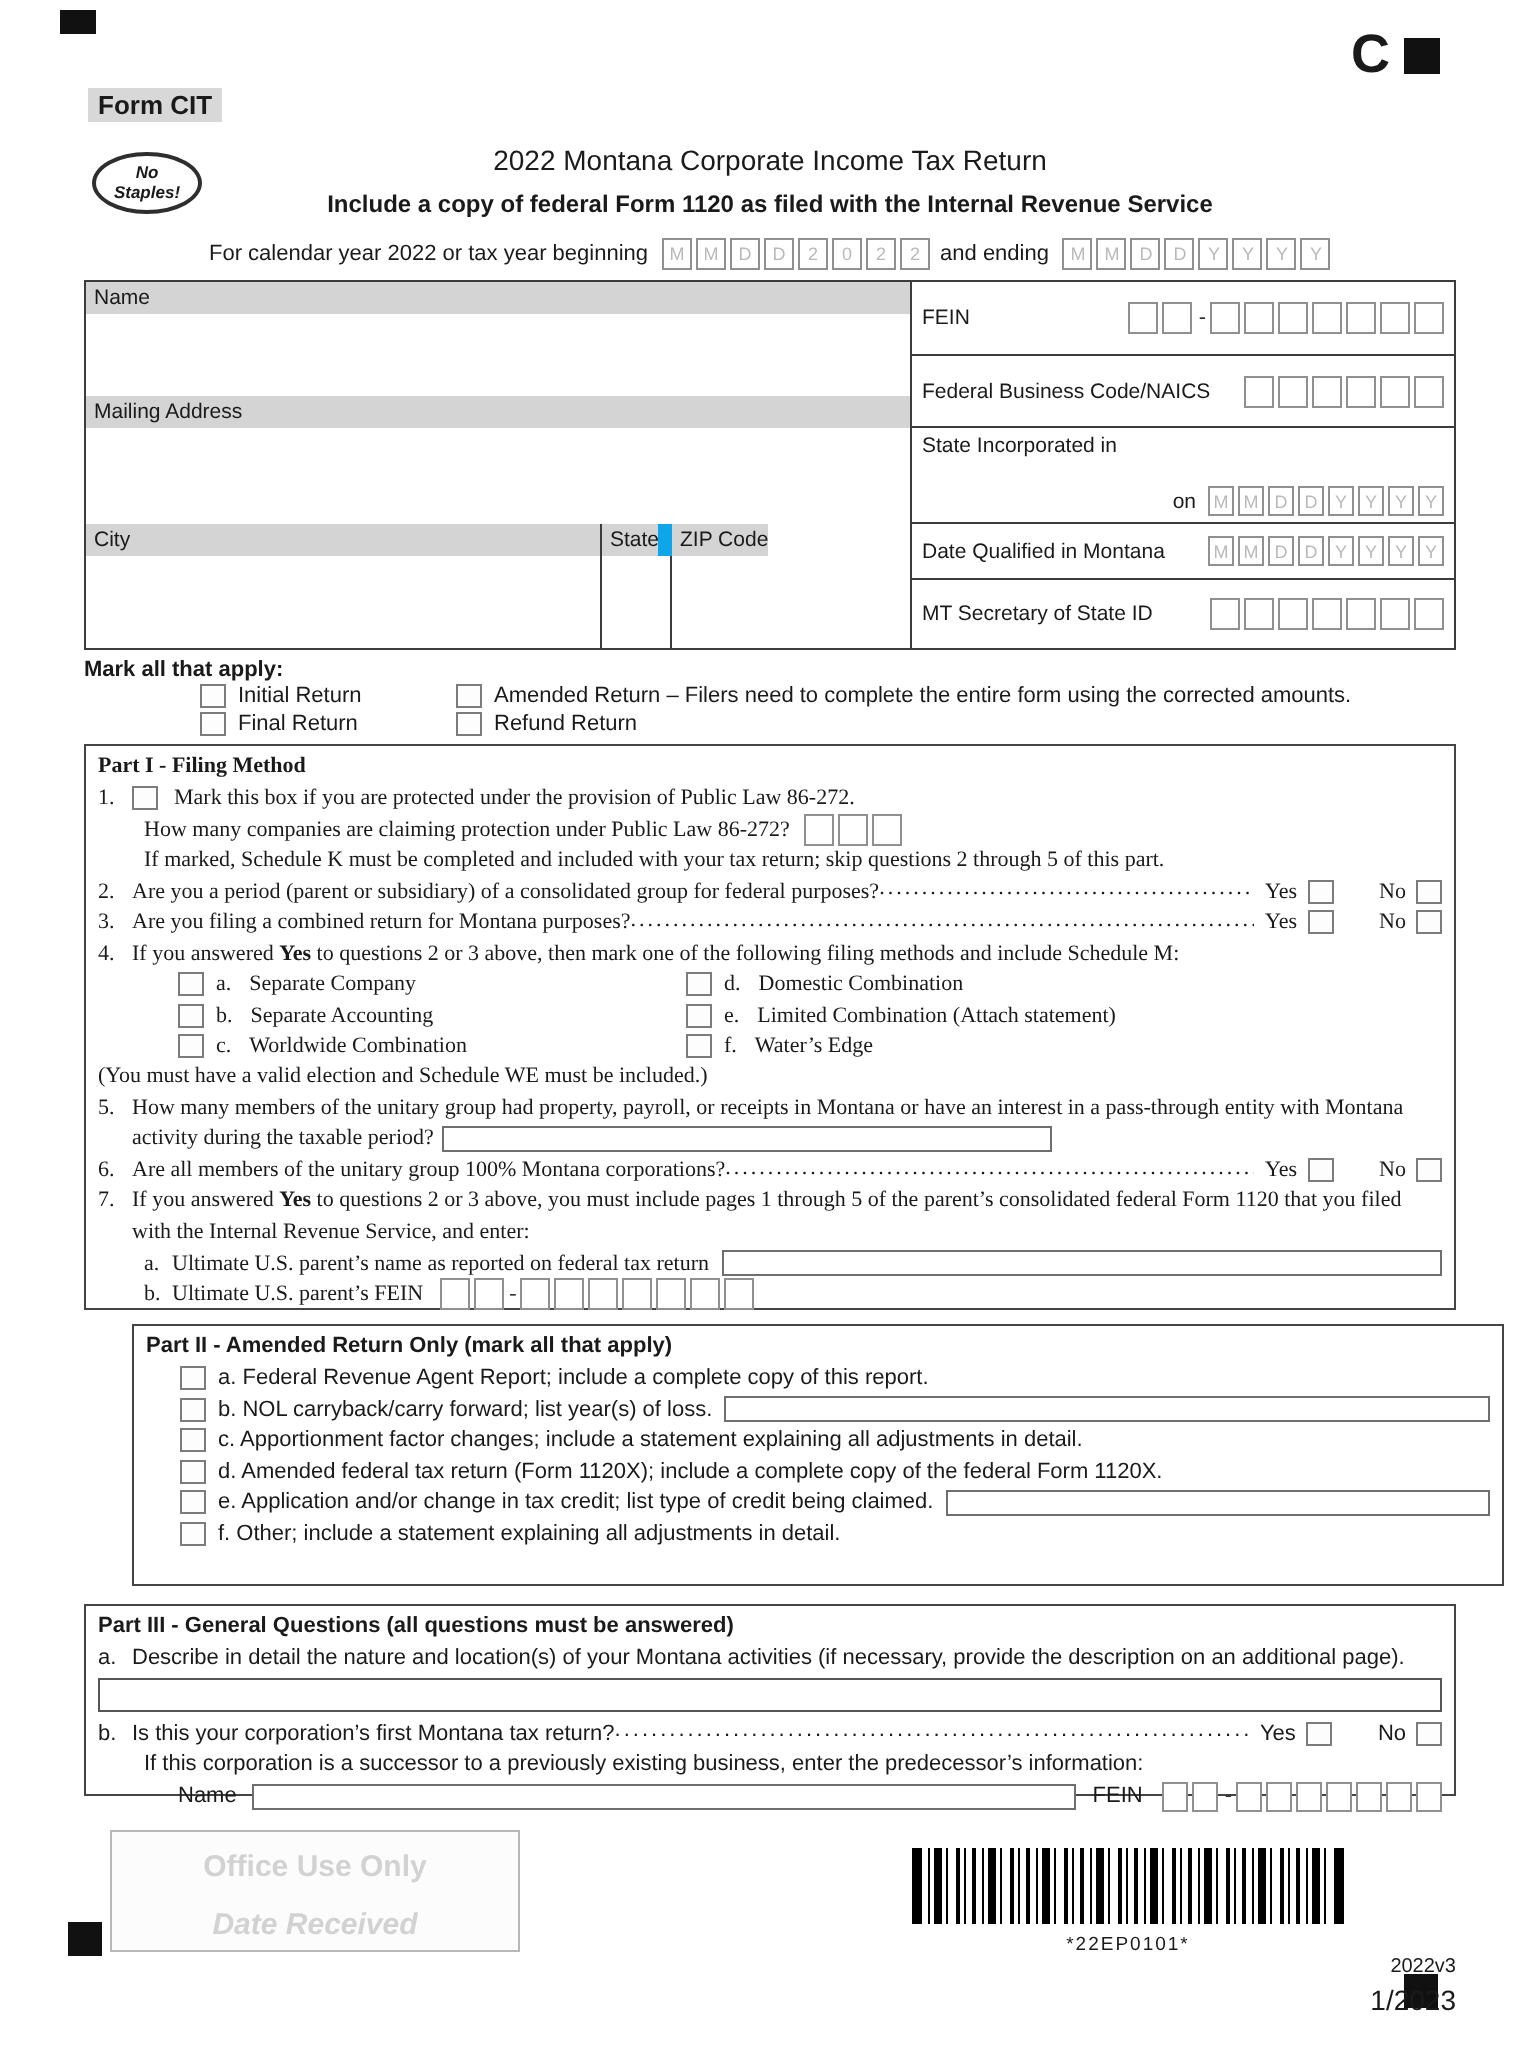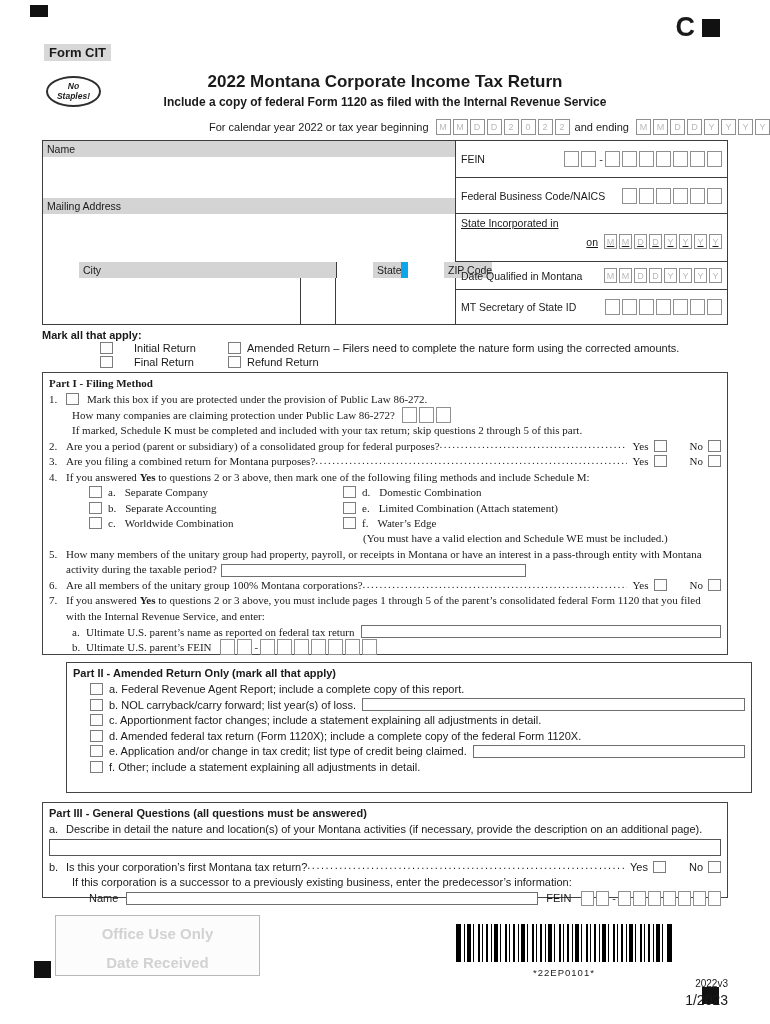--- a/index.html
+++ b/index.html
@@ -9,56 +9,56 @@
   .bold { font-weight:bold; }
 
   
   .form-label { position:absolute; left:44px; top:44px; background:#d8d8d8; font-size:13px; font-weight:bold; padding:1px 5px; }
   .corner { position:absolute; right:50px; top:14px; display:flex; align-items:center; gap:7px; }
   .corner .c { font-size:27px; font-weight:bold; line-height:1; }
   .corner .sq { width:18px; height:18px; background:#111; }
   .staples { position:absolute; left:46px; top:76px; width:55px; height:31px; border:2px solid #2e2e2e; border-radius:50%;
              display:flex; flex-direction:column; align-items:center; justify-content:center;
              font-size:8.5px; font-style:italic; font-weight:bold; line-height:1.15; }
-  .title { position:absolute; left:0; right:0; top:72px; text-align:center; font-size:17px; font-weight:bold; }
+  .title { position:absolute; left:0; right:0; top:72px; text-align:center; font-size:14px; font-weight:normal; }
   .subtitle { position:absolute; left:0; right:0; top:95px; text-align:center; font-size:12px; font-weight:bold; }
-  .period { position:absolute; left:0; right:0; top:119px; display:flex; justify-content:flex-end; align-items:center; gap:5px; font-size:11px; }
+  .period { position:absolute; left:0; right:0; top:119px; display:flex; justify-content:center; align-items:center; gap:5px; font-size:11px; }
 
   .cells { display:inline-flex; align-items:center; }
   .cell { width:15px; height:16px; border:1px solid #909090; background:#fff; margin-left:2px;
           display:inline-flex; align-items:center; justify-content:center; font-size:9px; color:#b9b9b9; }
   .cell.sm { width:13px; height:15px; }
   .dash { margin-left:3px; font-size:11px; color:#333; }
 
   
   .info { position:absolute; left:42px; top:140px; width:686px; height:185px; border:1px solid #3c3c3c; display:flex; font-size:10.5px; }
   .info-left { width:413px; border-right:1px solid #3c3c3c; display:flex; flex-direction:column; }
   .bar { background:#d4d4d4; height:16px; line-height:16px; padding-left:4px; }
   .space { background:#fff; }
   .h41 { height:41px; } .h48 { height:48px; }
   .csz { display:flex; height:16px; }
-  .csz .bar { flex:none;margin-left:36px; }
+  .csz .bar { flex:none; }
   .w-city { width:258px; border-right:1px solid #3c3c3c; }
   .w-state { width:35px; border-right:7px solid #0ea5e9; }
   .w-zip { flex:1; }
   .csz-space { display:flex; flex:1; }
   .csz-space > div { border-right:1px solid #3c3c3c; }
   .csz-space > div:last-child { border-right:none; }
   .info-right { flex:1; display:flex; flex-direction:column; }
   .irow { border-bottom:1px solid #3c3c3c; display:flex; align-items:center; justify-content:space-between; padding:0 5px; }
   .irow:last-child { border-bottom:none; }
   .h37 { height:37px; } .h36 { height:36px; } .h28 { height:28px; }
-  .irow.col { flex-direction:column; align-items:stretch; justify-content:flex-start; height:48px; padding:3px 5px;text-decoration:underline; }
+  .irow.col { flex-direction:column; align-items:stretch; justify-content:space-between; height:48px; padding:3px 5px; }
   .irow.col .l2 { display:flex; justify-content:flex-end; align-items:center; gap:4px; margin-top:5px; }
   .grow { flex:1; }
 
   
   .markapply { position:absolute; left:42px; top:329px; width:686px; font-size:11px; }
   .ma-row { margin-left:58px; height:14px; display:flex; align-items:center; }
-  .ma-opt1 { width:128px; display:flex; align-items:center; gap:21px; }
+  .ma-opt1 { width:128px; display:flex; align-items:center; gap:6px; }
   .ma-opt2 { display:flex; align-items:center; gap:6px; white-space:nowrap; }
   .cb { flex:none; width:13px; height:12px; border:1px solid #7c7c7c; background:#fdfdfd; }
 
   
   .pbox { position:absolute; left:42px; width:686px; border:1px solid #444; padding:3px 6px; font-size:11px; }
   .p1 { top:372px; height:283px;font-family:Liberation Serif, serif; }
   .p2 { top:662px; height:131px;margin-left:24px; }
   .p3 { top:802px; height:96px; }
   .phead { font-weight:bold; height:15.5px; line-height:15.5px; }
   .line { display:flex; align-items:center; height:15.5px; white-space:nowrap; }
@@ -68,32 +68,32 @@
   .dots { flex:1 1 auto; overflow:hidden; height:15px; }
   .dots::after { content:"......................................................................................................................................................................."; letter-spacing:1.5px; font-size:11px; }
   .yn { display:flex; align-items:center; gap:5px; margin-left:6px; }
   .yn .pair-gap { width:13px; }
   .input-line { border:1px solid #6f6f6f; background:#fff; height:13px; }
   .flexfill { flex:1 1 auto; margin-left:6px; }
   .inline-input { display:inline-block; width:305px; height:13px; border:1px solid #6f6f6f; vertical-align:middle; margin-left:4px; }
   .methods { margin-left:40px; display:grid; grid-template-columns:254px auto; }
   .mrow { display:flex; align-items:center; gap:6px; height:15.5px; }
   .mletter { margin-right:3px; }
-  .wenote { margin-left:314px; height:15.5px; line-height:15.5px; }
+  .wenote { height:15.5px; line-height:15.5px; }
   .p2line { display:flex; align-items:center; height:15.5px; }
   .p2line .cb { margin-left:17px; }
   .p2line .txt { margin-left:6px; white-space:nowrap; }
   .p2note { margin-left:36px; height:15.5px; line-height:15.5px; }
   .bigline { height:17px; border:1px solid #555; margin:2px 0 3px; }
   .p3nm { margin-left:40px; display:flex; align-items:center; gap:8px; height:16px; }
 
   
   .office { position:absolute; left:55px; top:915px; width:205px; height:61px; border:1px solid #b8b8b8; background:#fcfcfc;
             text-align:center; color:#d2d2d2; font-weight:bold; font-size:15px; padding-top:9px; }
-  .office div + div { margin-top:12px; }
+  .office div + div { margin-top:12px;font-style:italic; }
   .barcode { position:absolute; left:456px; top:924px; width:216px; height:38px;
              border-left:3px solid #000; border-right:3px solid #000;
              background:repeating-linear-gradient(90deg,
                #000 0px,#000 2px,#fff 2px,#fff 5px,
                #000 5px,#000 6px,#fff 6px,#fff 8px,
                #000 8px,#000 12px,#fff 12px,#fff 14px,
                #000 14px,#000 15px,#fff 15px,#fff 19px,
                #000 19px,#000 21px,#fff 21px,#fff 23px,
                #000 23px,#000 24px,#fff 24px,#fff 27px); }
   .barcode-text { position:absolute; left:456px; top:967px; width:216px; text-align:center; font-size:9.5px; letter-spacing:1px; }
@@ -238,21 +238,21 @@
 
 <div class="markapply">
   <div class="bold">Mark all that apply:</div>
   <div class="ma-row">
     <span class="ma-opt1">
       <span class="cb"></span>
       <span>Initial Return</span>
     </span>
     <span class="ma-opt2">
       <span class="cb"></span>
-      <span>Amended Return – Filers need to complete the nature form using the corrected amounts.</span>
+      <span>Amended Return – Filers need to complete the entire form using the corrected amounts.</span>
     </span>
   </div>
   <div class="ma-row">
     <span class="ma-opt1">
       <span class="cb"></span>
       <span>Final Return</span>
     </span>
     <span class="ma-opt2">
       <span class="cb"></span>
       <span>Refund Return</span>

